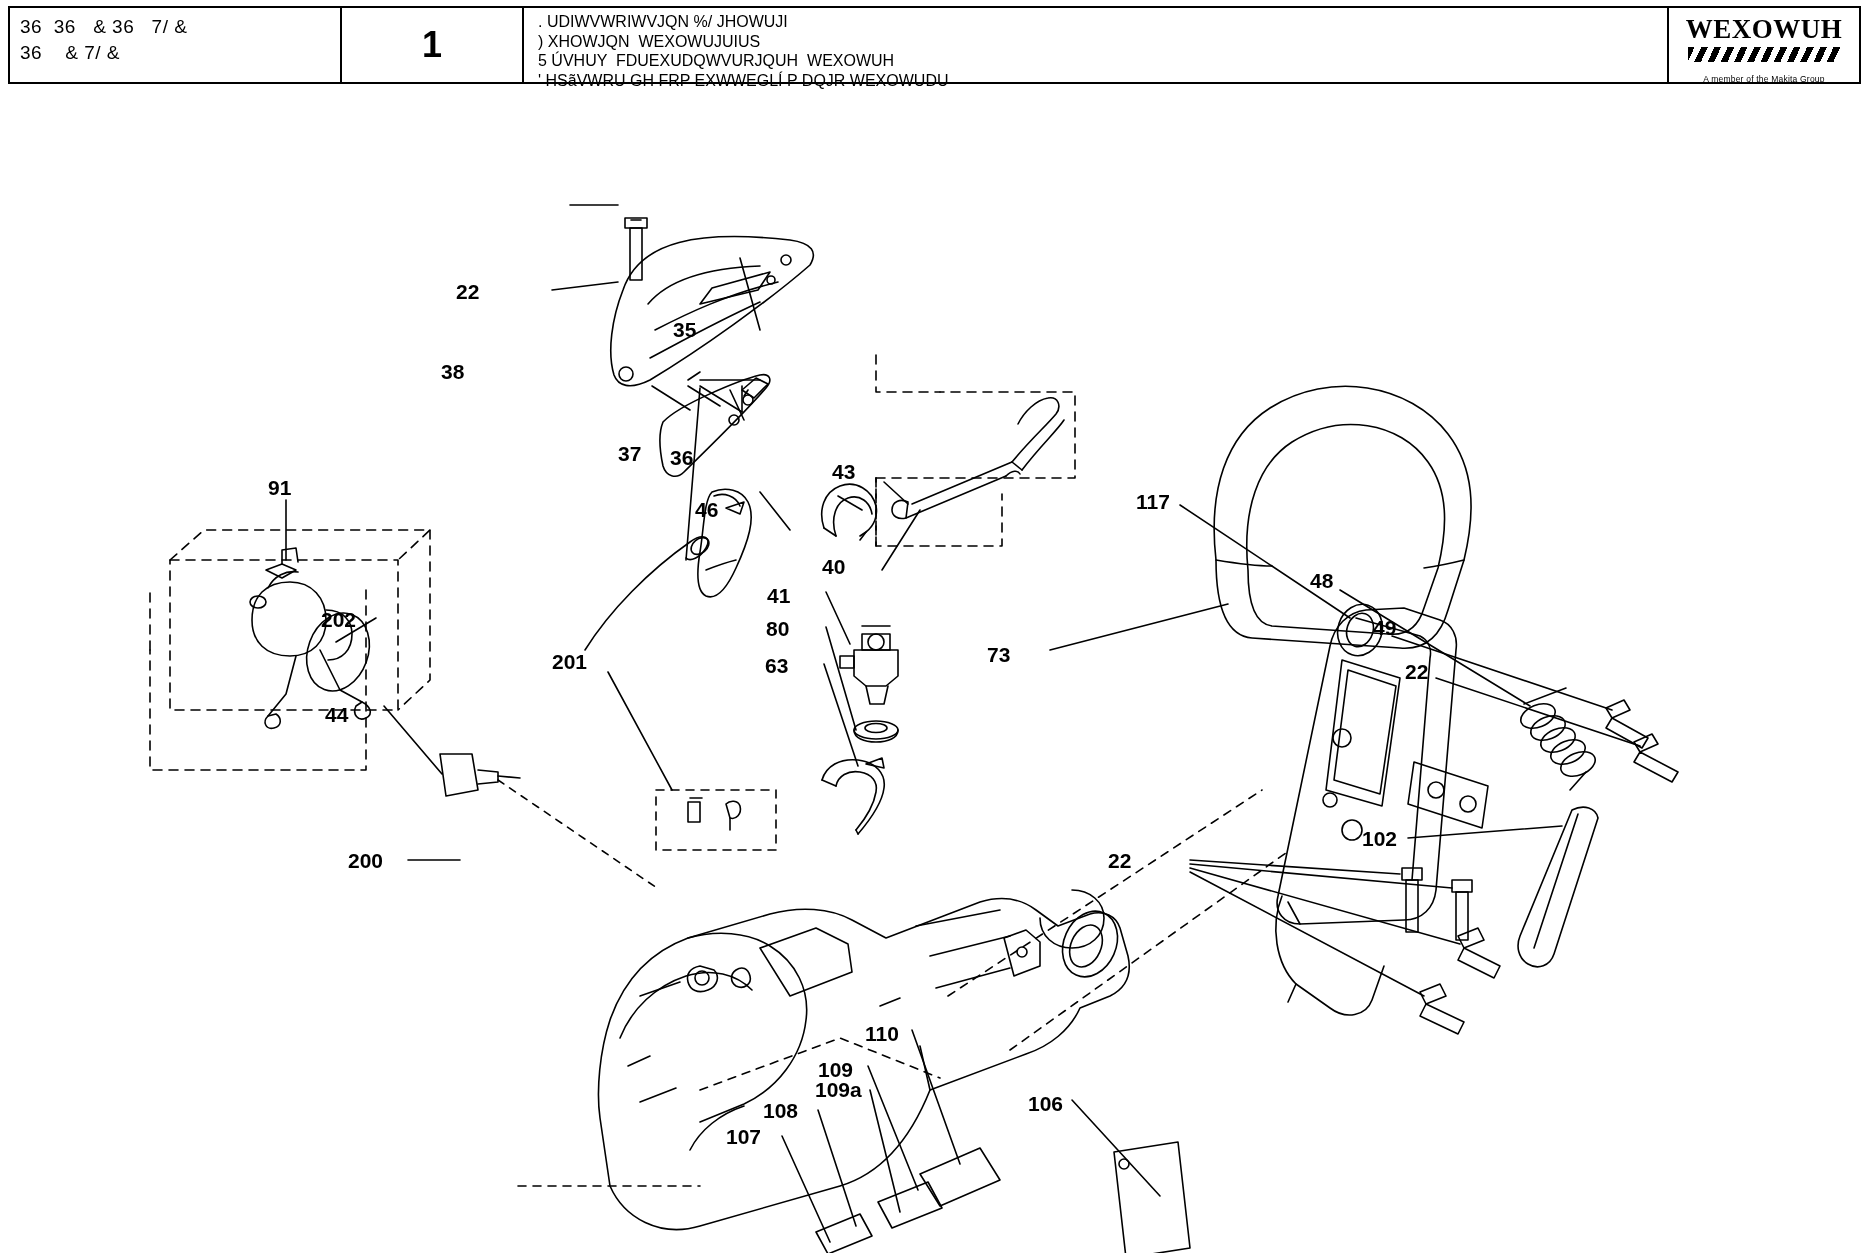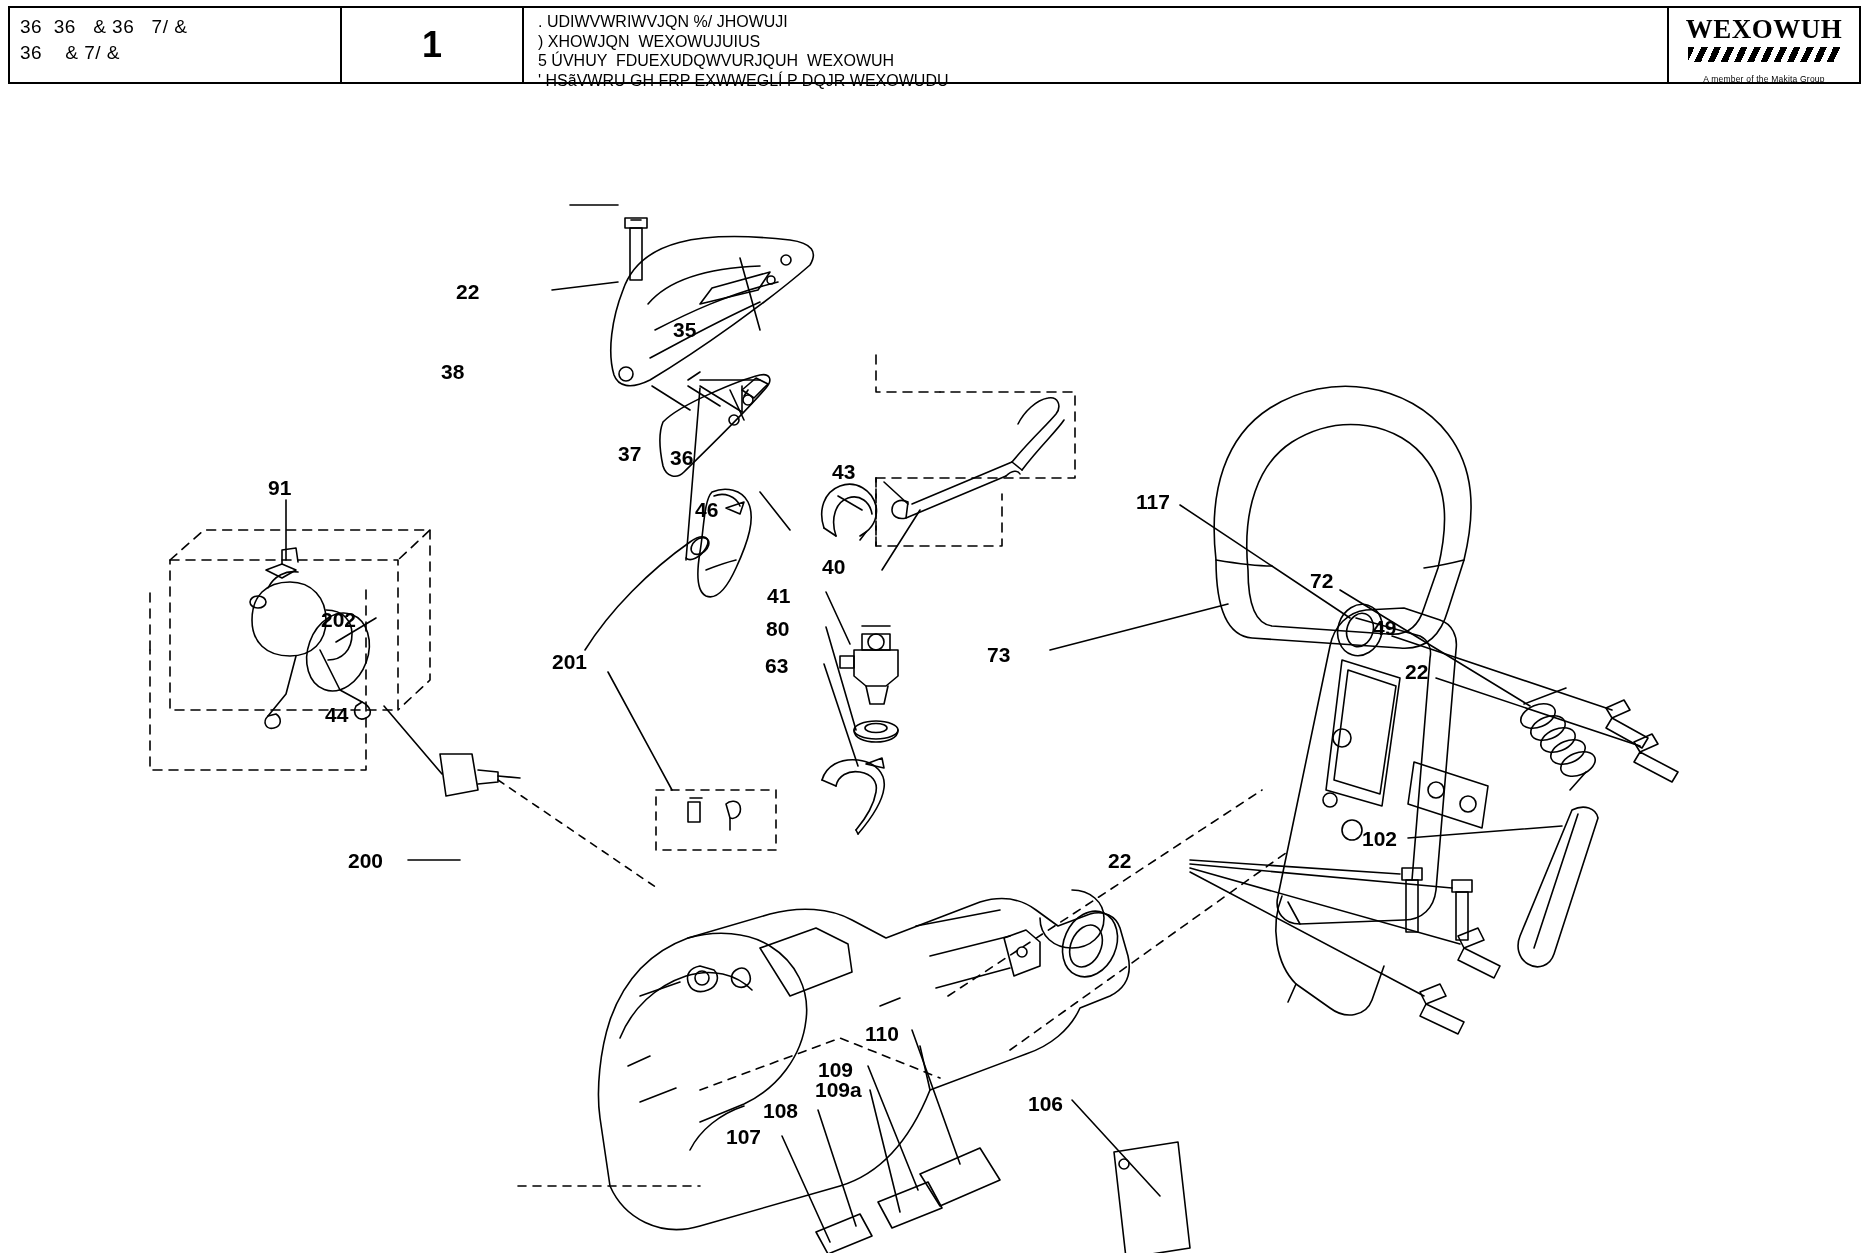--- a/index.html
+++ b/index.html
@@ -327,21 +327,21 @@
 <div class="lbl" style="left:767px;top:494px;">41</div>
 <div class="lbl" style="left:766px;top:527px;">80</div>
 <div class="lbl" style="left:765px;top:564px;">63</div>
 <div class="lbl" style="left:228px;top:386px;margin-left:40px;">91</div>
 <div class="lbl" style="left:321px;top:518px;">202</div>
 <div class="lbl" style="left:325px;top:613px;">44</div>
 <div class="lbl" style="left:552px;top:560px;">201</div>
 <div class="lbl" style="left:348px;top:759px;">200</div>
 <div class="lbl" style="left:987px;top:553px;">73</div>
 <div class="lbl" style="left:1136px;top:400px;">117</div>
-<div class="lbl" style="left:1310px;top:479px;">72</div>
+<div class="lbl" style="left:1310px;top:479px;">48</div>
 <div class="lbl" style="left:1373px;top:526px;">49</div>
 <div class="lbl" style="left:1405px;top:570px;">22</div>
 <div class="lbl" style="left:1362px;top:737px;">102</div>
 <div class="lbl" style="left:1108px;top:759px;">22</div>
 <div class="lbl" style="left:865px;top:932px;">110</div>
 <div class="lbl" style="left:818px;top:968px;">109</div>
 <div class="lbl" style="left:815px;top:988px;">109a</div>
 <div class="lbl" style="left:763px;top:1009px;">108</div>
 <div class="lbl" style="left:726px;top:1035px;">107</div>
 <div class="lbl" style="left:1028px;top:1002px;">106</div>

